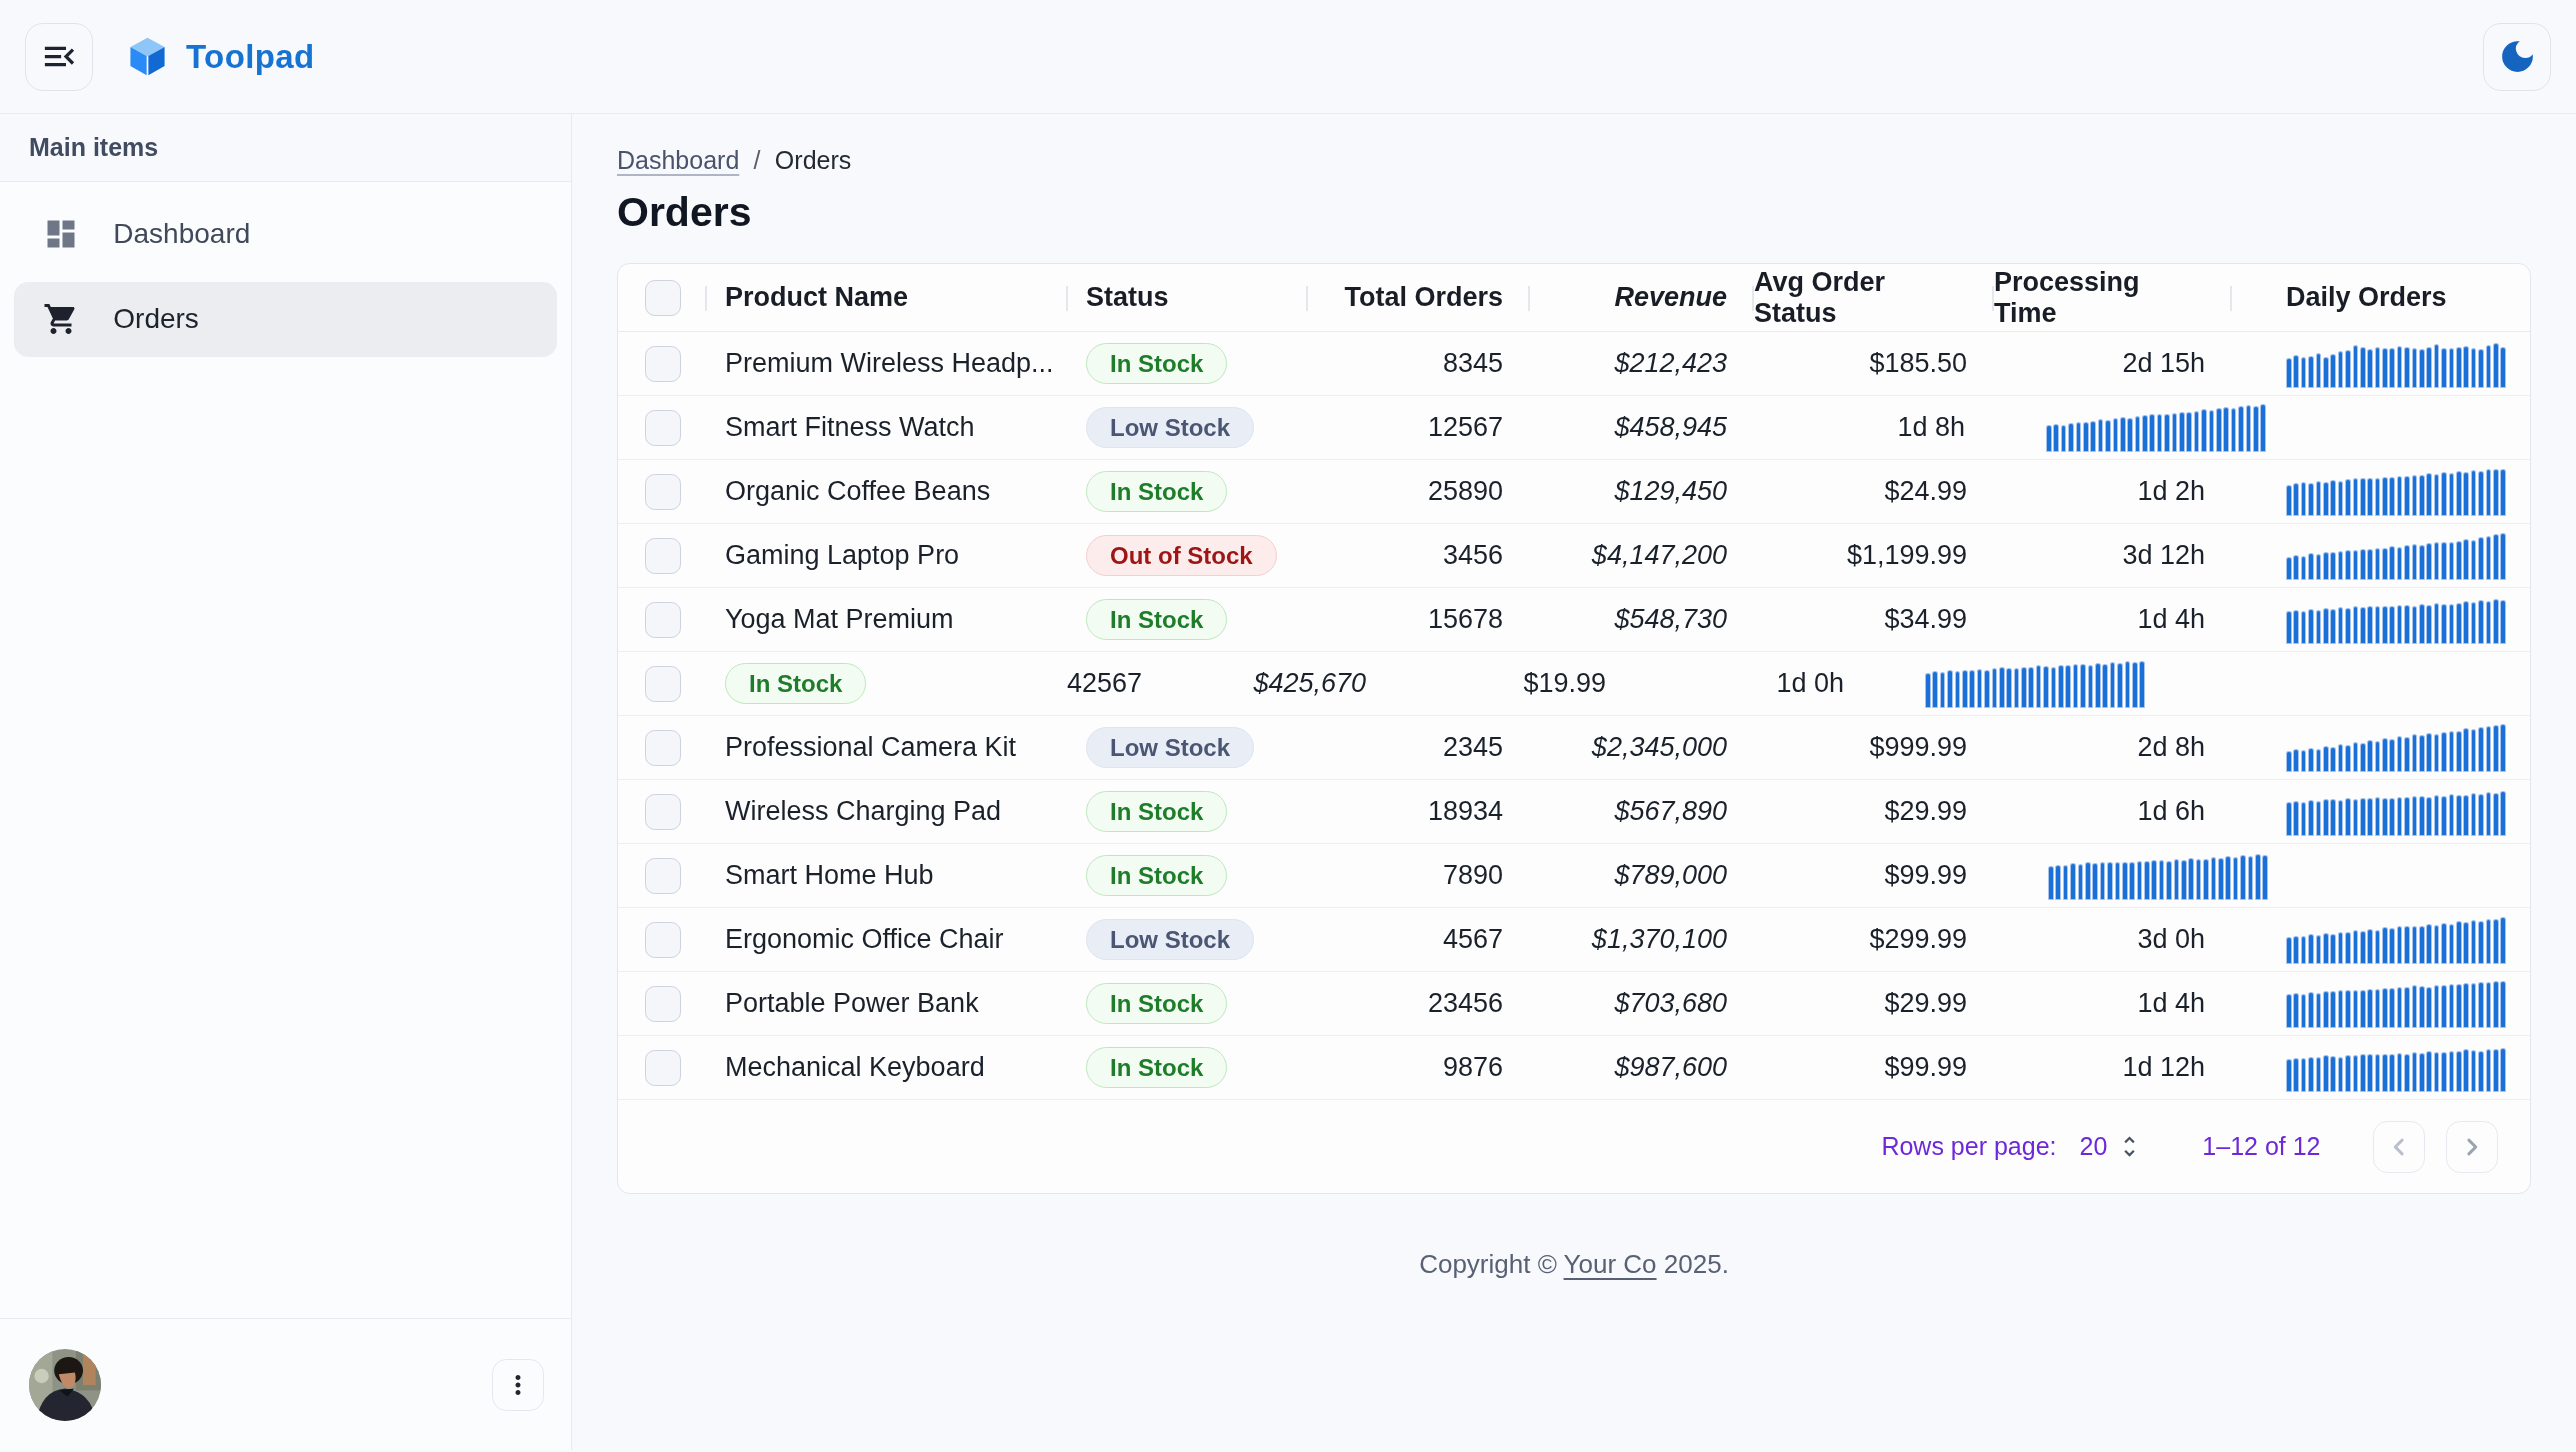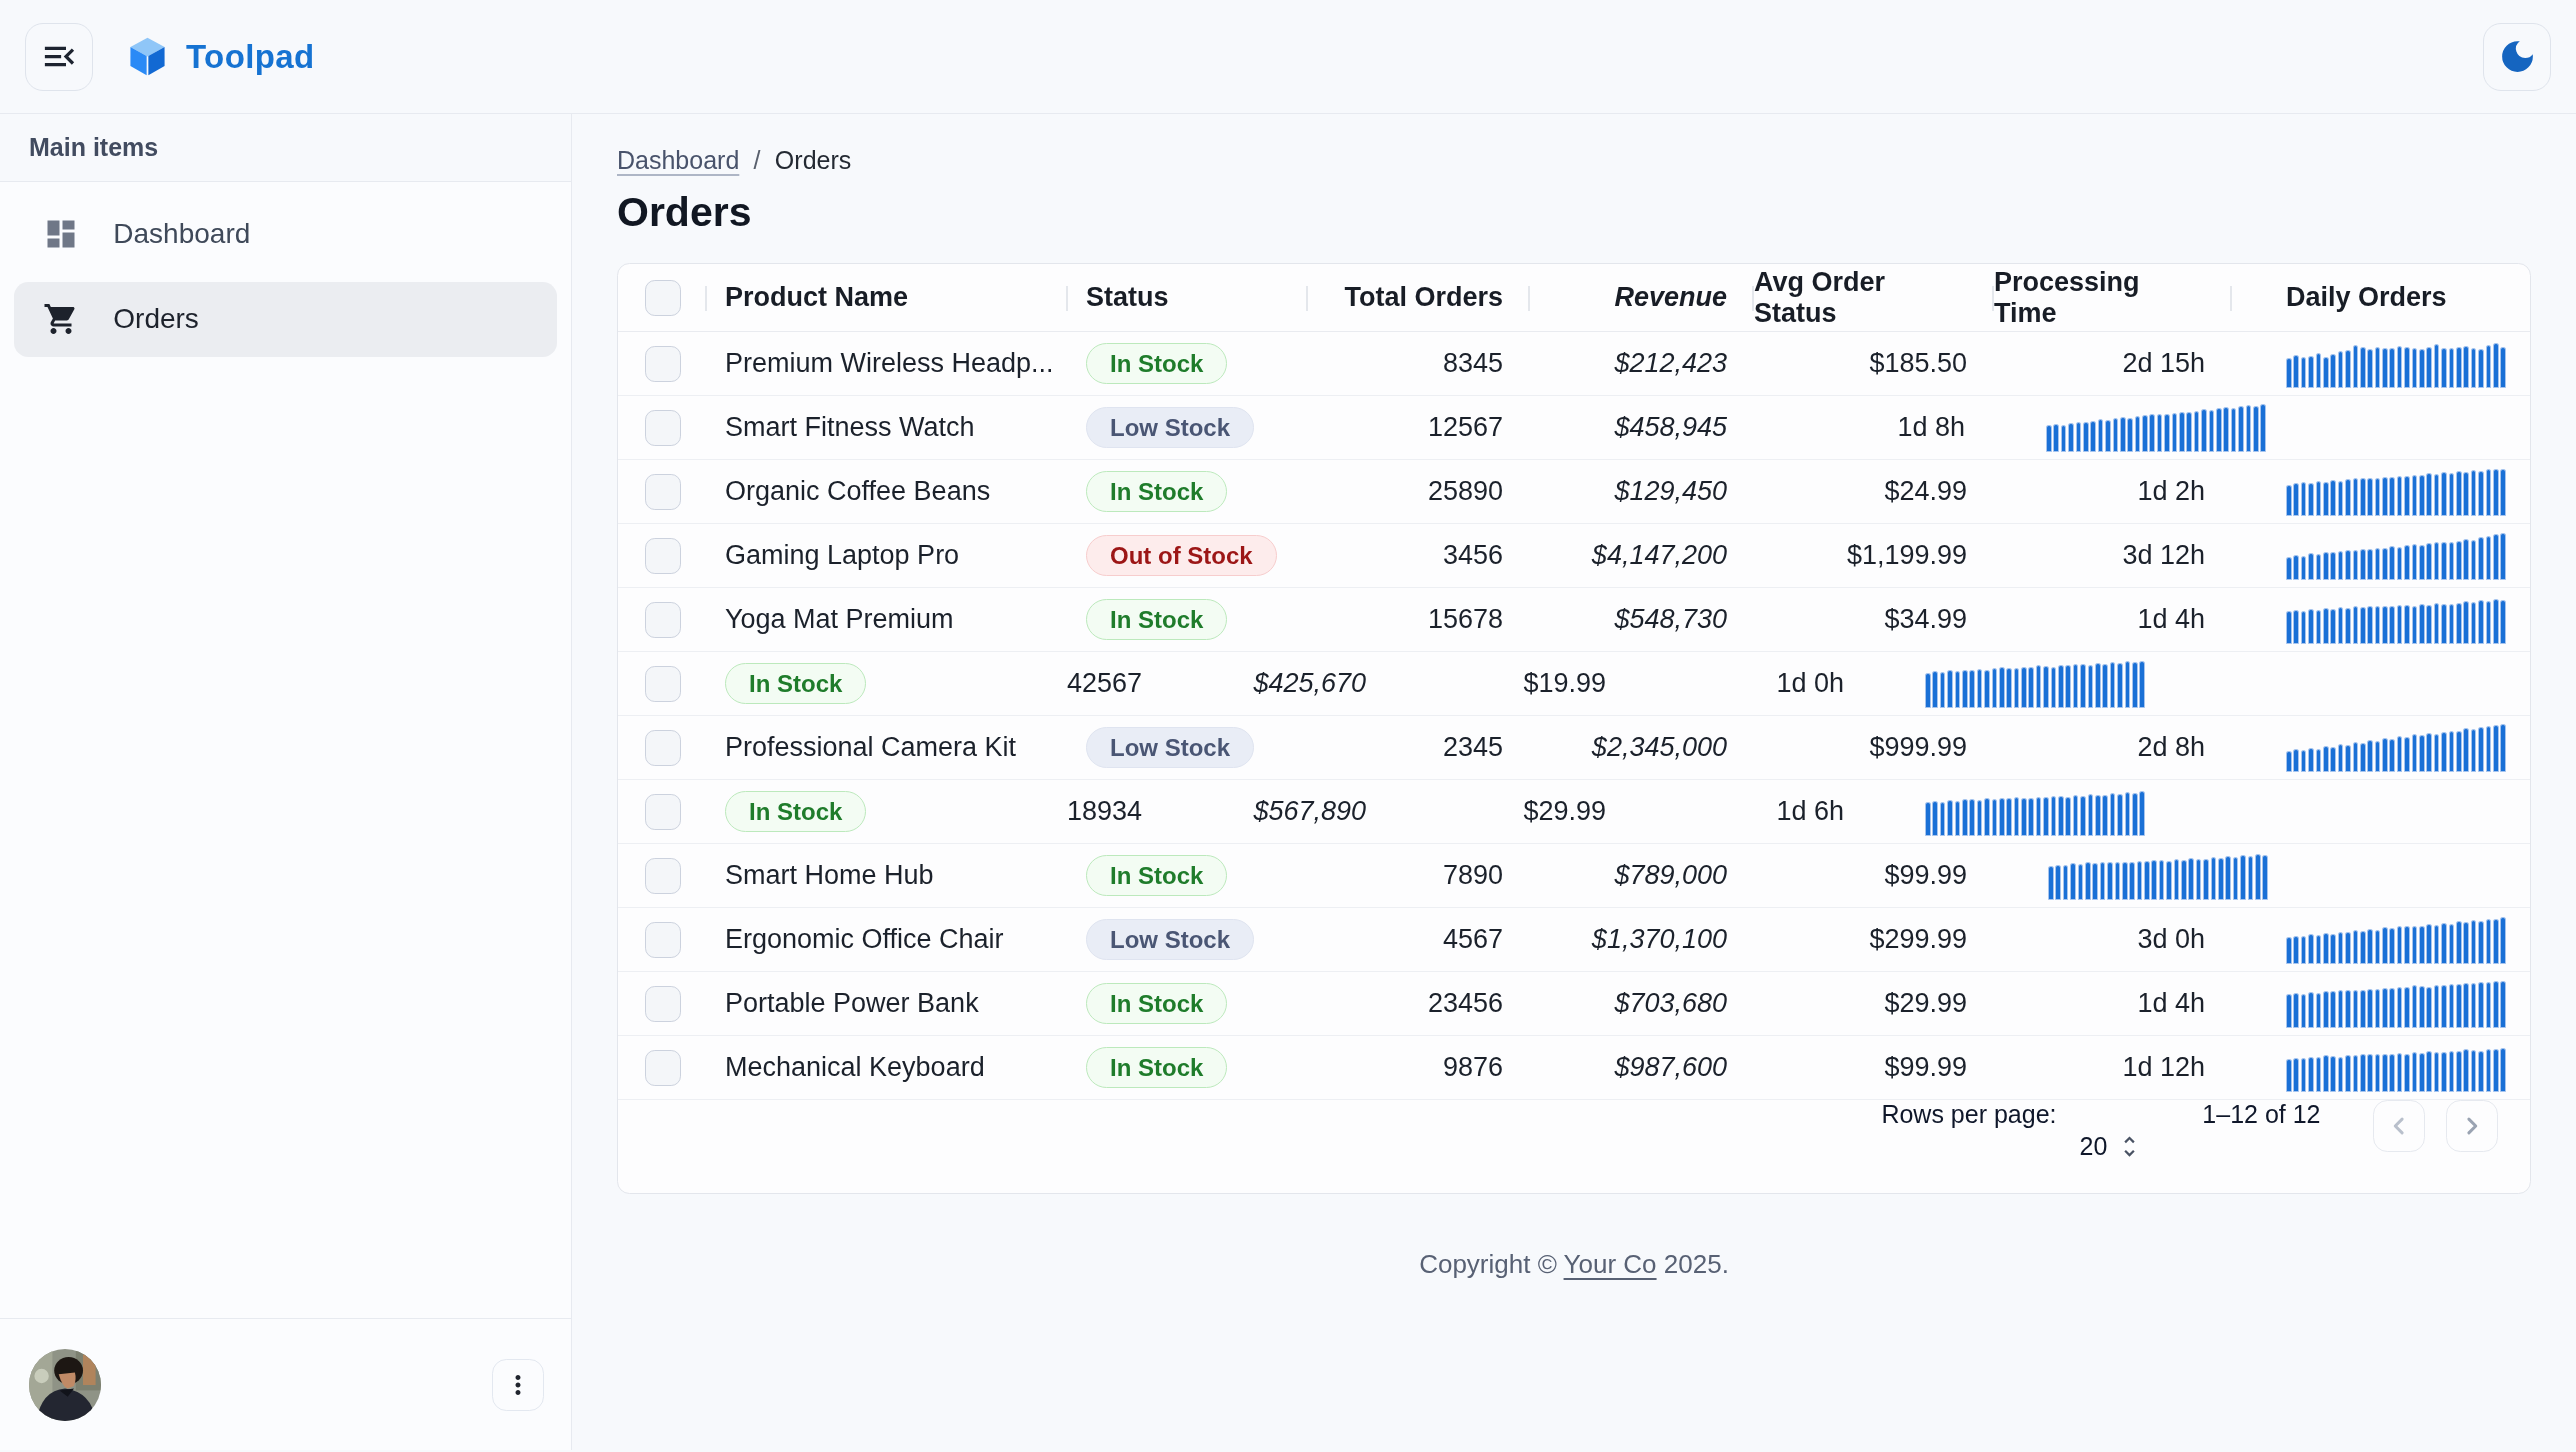--- a/index.html
+++ b/index.html
@@ -68,22 +68,22 @@
 
   .badge { display:inline-flex; align-items:center; height:41px; padding:0 23px;
     border-radius:21.5px; font-size:24px; font-weight:bold; white-space:nowrap; }
   .badge.in-stock { background:#f3fcf3; border:1.8px solid #bce9bc; color:#1f7c2b; }
   .badge.low-stock { background:#e9edf6; border:1.8px solid #dfe4f0; color:#4a5674; }
   .badge.out-of-stock { background:#fdecec; border:1.8px solid #f7cdcd; color:#9c1616; }
 
   .spark { width:220px; height:48px; display:flex; align-items:flex-end; gap:1.8px; }
   .spark i { flex:1; background:#1a70d6; border:0.9px solid #a6c4ee; border-radius:2.7px 2.7px 0.9px 0.9px; }
 
-  .pagination { display:flex; justify-content:flex-end;
-    height:93px; padding-right:32px; font-size:25px; color:#0f172a; }
+  .pagination { display:flex; align-items:center; justify-content:flex-end;
+    height:93px; padding-right:32px; font-size:25px; color:#6d28d9; }
   .rpp-label { margin-right:23px; }
   .rpp-select { display:flex; align-items:center; gap:9px; cursor:pointer; margin-right:59px; }
   .range-label { margin-right:52px; }
   .page-btn { width:52px; height:52px; border:1.8px solid #e6e9ef; border-radius:14.3px;
     background:transparent; display:flex; align-items:center; justify-content:center; cursor:pointer; }
   .page-btn.next { margin-left:21.5px; }
 
   .footer { text-align:center; margin-top:55px; font-size:26px; color:#586174; }
   .footer a { color:#586174; text-decoration:underline; text-underline-offset:5.4px; cursor:pointer; }
 
@@ -521,20 +521,23 @@
                 <i style="height: 46px;"></i>
                 <i style="height: 47px;"></i>
                 <i style="height: 48px;"></i>
               </div>
             </div>
           </div>
           <div class="row">
             <div class="cell c-check">
               <div class="checkbox"></div>
             </div>
+            <div class="cell c-product">
+              <div class="txt">Wireless Charging Pad</div>
+            </div>
             <div class="cell c-status">
               <div class="badge in-stock">In Stock</div>
             </div>
             <div class="cell c-total">18934</div>
             <div class="cell c-revenue">$567,890</div>
             <div class="cell c-aov">$29.99</div>
             <div class="cell c-ptime">1d 6h</div>
             <div class="cell c-daily">
               <div class="spark">
                 <i style="height: 34px;"></i>

